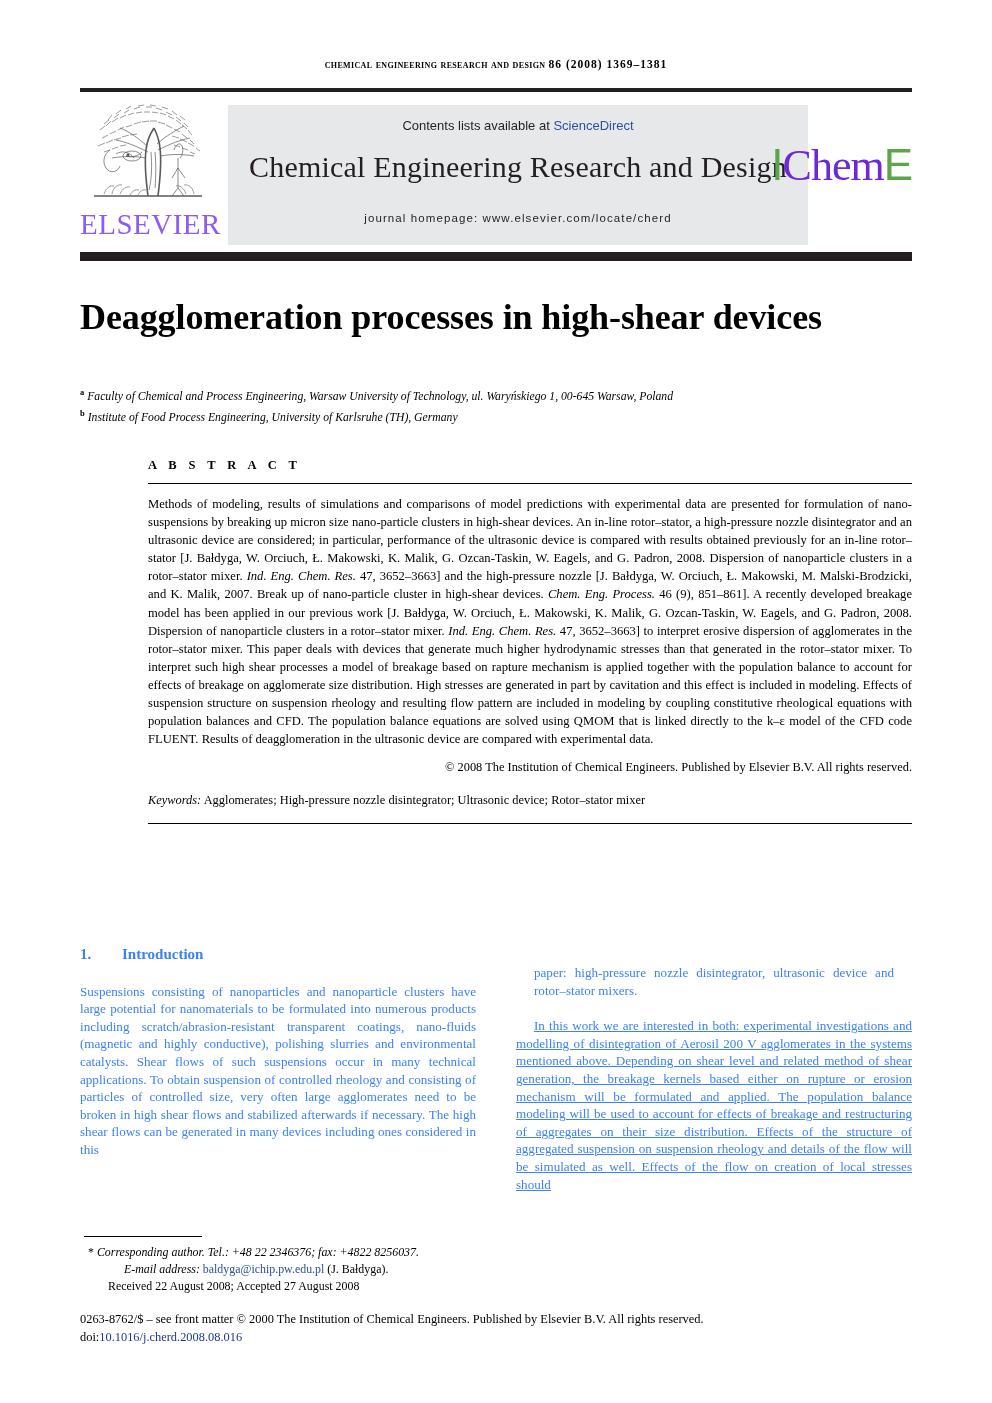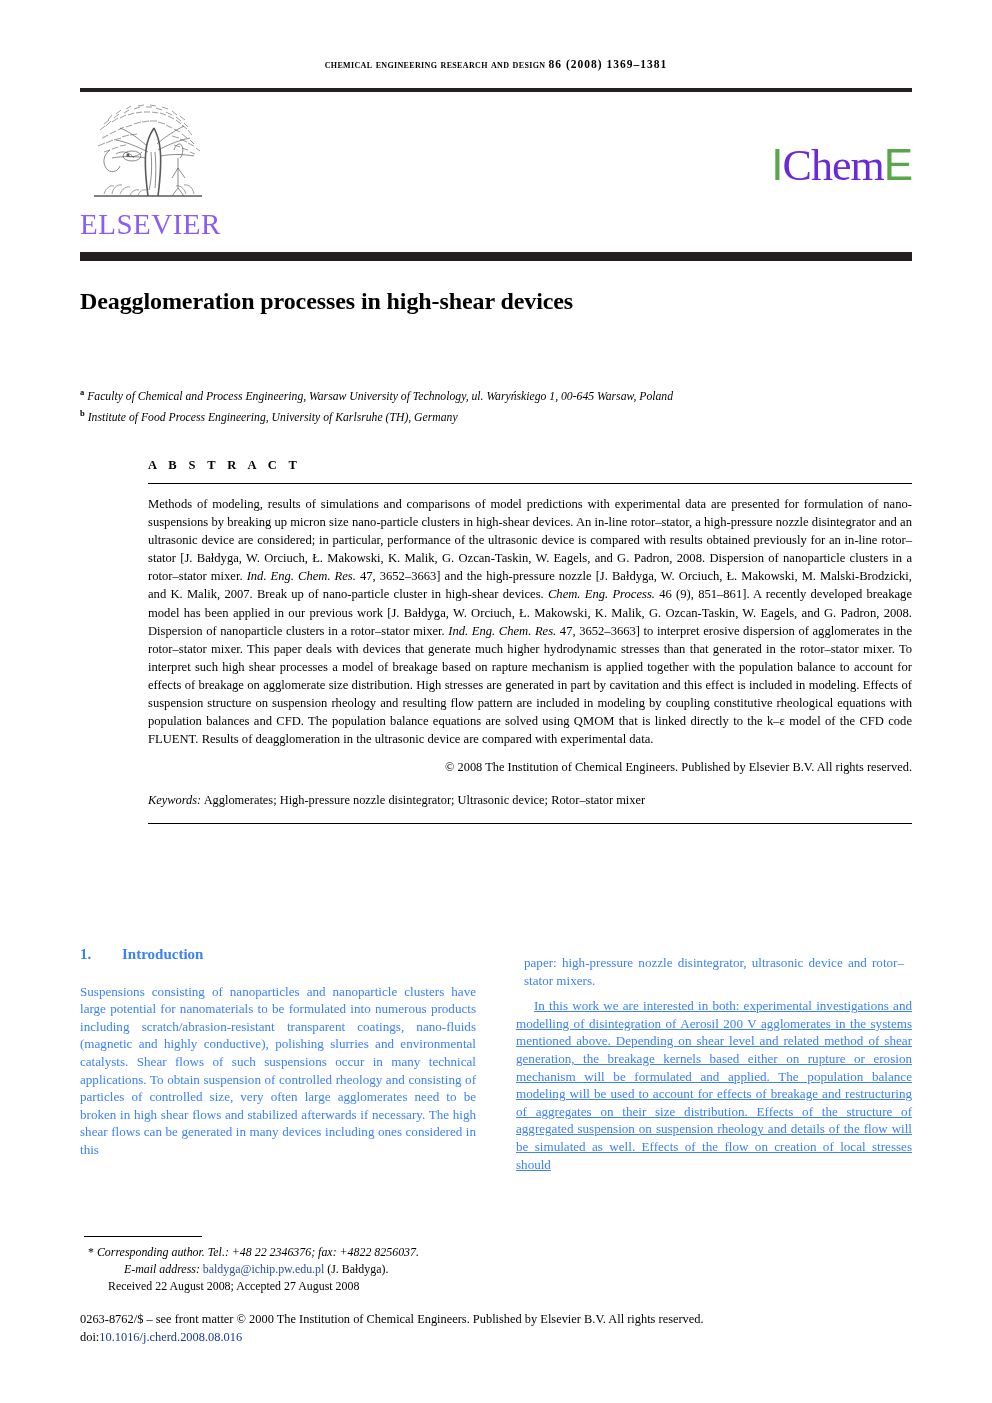--- a/index.html
+++ b/index.html
@@ -142,21 +142,21 @@
   .icheme-logo .g { color: #5aa64b; }
   .icheme-logo .k { color: #6d28d9; font-family: Liberation Serif, serif; }
 
   
   .article-title {
     position: absolute;
     top: 272px;
     left: 80px;
     width: 800px;
     font-family: "Liberation Serif", serif;
-    font-size: 24px;
+    font-size: 36px;
     font-weight: bold;
     color: #000;
     letter-spacing: -0.1px;
   }
   .authors {
     position: absolute;
     top: 322px;
     left: 80px;
     width: 800px;
     font-family: "Liberation Serif", serif;
@@ -374,20 +374,27 @@
           <g stroke-width="0.6">
             <path d="M18 94 c2 -6 6 -9 10 -8 M26 94 c1 -6 5 -10 10 -9 M34 94 c2 -5 6 -8 10 -7"></path>
             <path d="M100 94 c-2 -6 -6 -9 -10 -8 M108 94 c-1 -6 -5 -10 -10 -9"></path>
             <path d="M44 95 c2 -4 6 -6 9 -5 M52 95 c2 -4 5 -6 8 -5"></path>
           </g>
         </g>
       </svg>
       <div class="elsevier-word">ELSEVIER</div>
     </div>
 
+    <div class="journal-band">
+      <div class="contents-line">
+        <span>Contents lists available at </span><span class="sd">ScienceDirect</span>
+      </div>
+      <div class="journal-title">Chemical Engineering Research and Design</div>
+      <div class="homepage-line">journal homepage: www.elsevier.com/locate/cherd</div>
+    </div>
 
     <div class="icheme-logo">
       <span class="g">I</span><span class="k">Chem</span><span class="g">E</span>
     </div>
   </div>
 
   <div class="rule-bottom"></div>
 
   <h1 class="article-title">Deagglomeration processes in high-shear devices</h1>
 
@@ -405,21 +412,21 @@
     <div class="keywords-line"><span class="kw-label">Keywords:</span><span>  Agglomerates; High-pressure nozzle disintegrator; Ultrasonic device; Rotor–stator mixer</span></div>
     <div class="abstract-rule-bottom"></div>
   </div>
 
   <div class="body-cols">
     <div class="col col-left">
       <span class="section-head"><span class="num">1.</span><span>Introduction</span></span>
       <p style="margin:0;">Suspensions consisting of nanoparticles and nanoparticle clusters have large potential for nanomaterials to be formulated into numerous products including scratch/abrasion-resistant transparent coatings, nano-fluids (magnetic and highly conductive), polishing slurries and environmental catalysts. Shear flows of such suspensions occur in many technical applications. To obtain suspension of controlled rheology and consisting of particles of controlled size, very often large agglomerates need to be broken in high shear flows and stabilized afterwards if necessary. The high shear flows can be generated in many devices including ones considered in this</p>
     </div>
     <div class="col col-right">
-      <p style="margin:8px;">paper: high-pressure nozzle disintegrator, ultrasonic device and rotor–stator mixers.</p>
+      <p style="margin:18px;">paper: high-pressure nozzle disintegrator, ultrasonic device and rotor–stator mixers.</p>
       <p class="indent" style="margin:0;">In this work we are interested in both: experimental investigations and modelling of disintegration of Aerosil 200 V agglomerates in the systems mentioned above. Depending on shear level and related method of shear generation, the breakage kernels based either on rupture or erosion mechanism will be formulated and applied. The population balance modeling will be used to account for effects of breakage and restructuring of aggregates on their size distribution. Effects of the structure of aggregated suspension on suspension rheology and details of the flow will be simulated as well. Effects of the flow on creation of local stresses should</p>
     </div>
   </div>
 
   <div class="foot-rule"></div>
   <div class="footnotes">
     <div class="fn-corr"><span class="star">*</span><span> Corresponding author. Tel.: +48 22 2346376; fax: +4822 8256037.</span></div>
     <div class="fn-email"><span class="em-label">E-mail address:</span><span class="link"> baldyga@ichip.pw.edu.pl</span><span> (J. Bałdyga).</span></div>
     <div class="fn-recv">Received 22 August 2008; Accepted 27 August 2008</div>
   </div>

